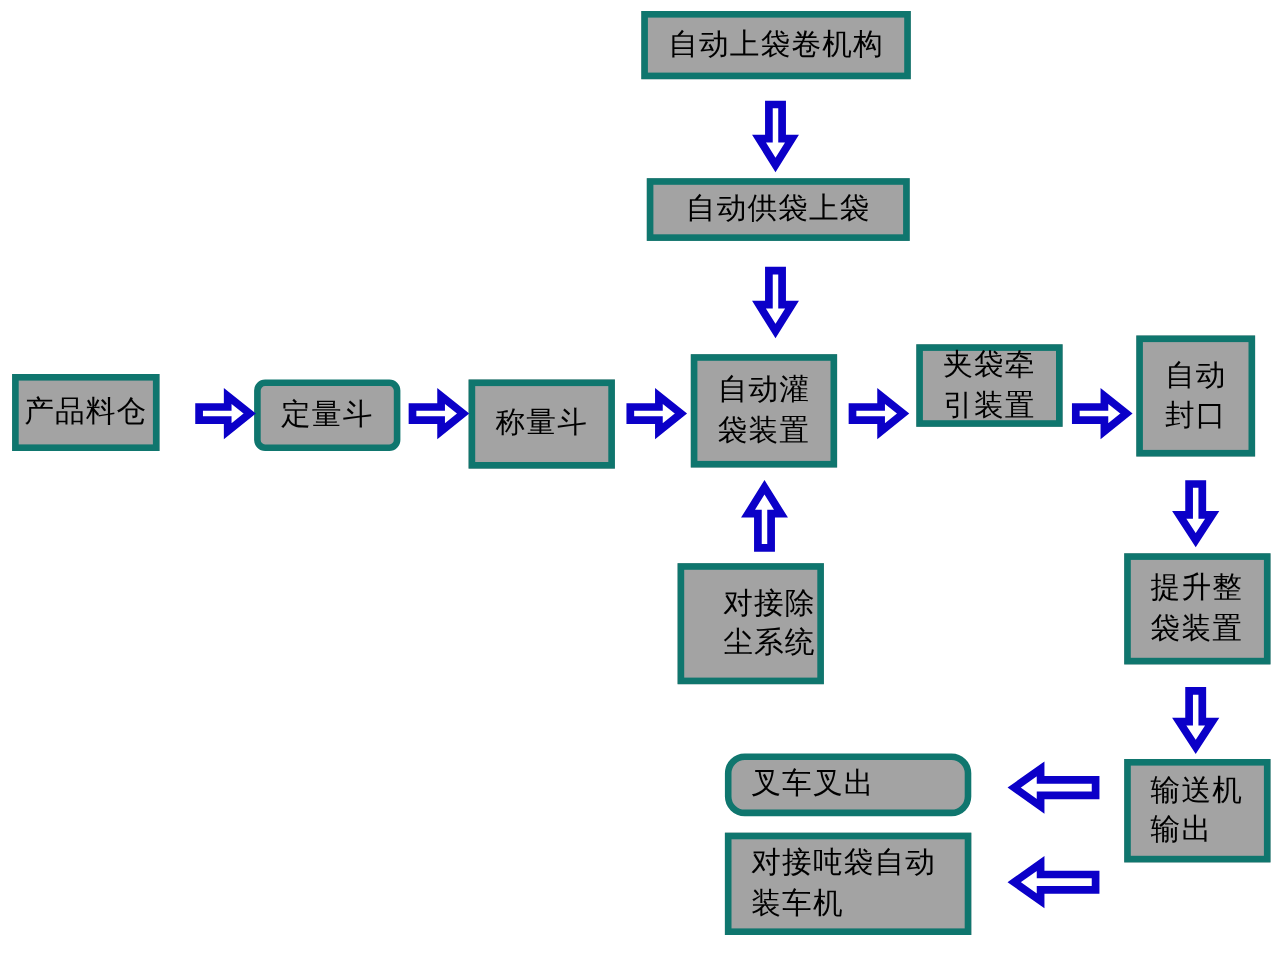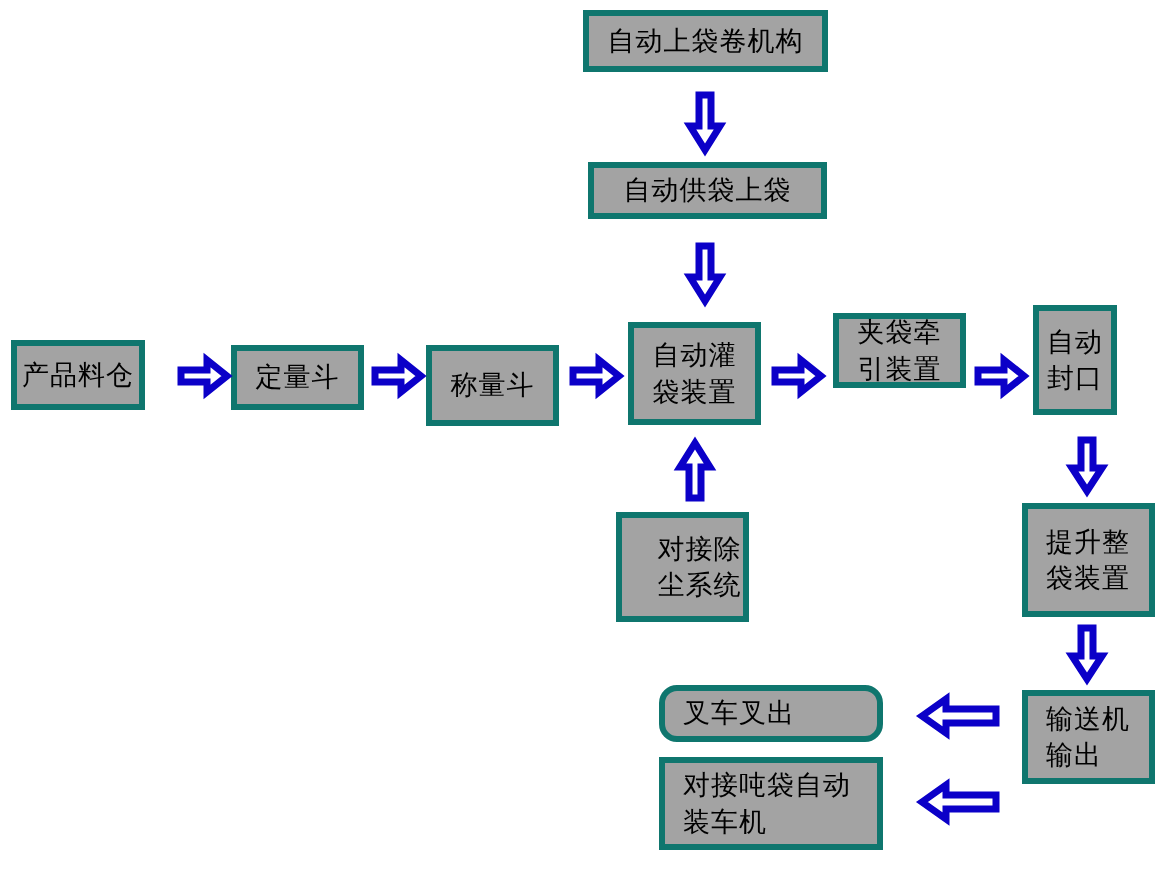--- a/index.html
+++ b/index.html
@@ -57,49 +57,49 @@
   </div>
 
   <div class="node center" style="left:588px; top:162px; width:239px; height:57px;">
     <span class="ln">自动供袋上袋</span>
   </div>
 
   <div class="node center" style="left:11px; top:340px; width:134px; height:70px;">
     <span class="ln">产品料仓</span>
   </div>
 
-  <div class="node center" style="left:231px; top:345px; width:133px; height:65px;">
+  <div class="node center" style="left:231px; top:345px; width:133px; height:65px;border-radius:10px;">
     <span class="ln">定量斗</span>
   </div>
 
   <div class="node center" style="left:426px; top:345px; width:133px; height:81px;">
     <span class="ln">称量斗</span>
   </div>
 
   <div class="node center" style="left:628px; top:322px; width:133px; height:103px;">
     <span class="ln">自动灌</span>
     <span class="ln">袋装置</span>
   </div>
 
   <div class="node center" style="left:833px; top:313px; width:133px; height:75px;">
     <span class="ln">夹袋牵</span>
     <span class="ln">引装置</span>
   </div>
 
-  <div class="node center" style="left:1033px; top:305px; width:84px; height:110px;">
+  <div class="node center" style="left:1033px; top:305px; width:108px; height:110px;">
     <span class="ln">自动</span>
     <span class="ln">封口</span>
   </div>
 
   <div class="node center" style="left:616px; top:512px; width:133px; height:110px;padding-left:34px;">
     <span class="ln">对接除</span>
     <span class="ln">尘系统</span>
   </div>
 
-  <div class="node left" style="left:1022px; top:503px; width:133px; height:114px;">
+  <div class="node left" style="left:1022px; top:503px; width:133px; height:101px;">
     <span class="ln">提升整</span>
     <span class="ln">袋装置</span>
   </div>
 
   <div class="node left" style="left:1022px; top:690px; width:133px; height:94px;">
     <span class="ln">输送机</span>
     <span class="ln">输出</span>
   </div>
 
   <div class="node left" style="left:659px; top:685px; width:224px; height:57px;border-radius:18px;">

